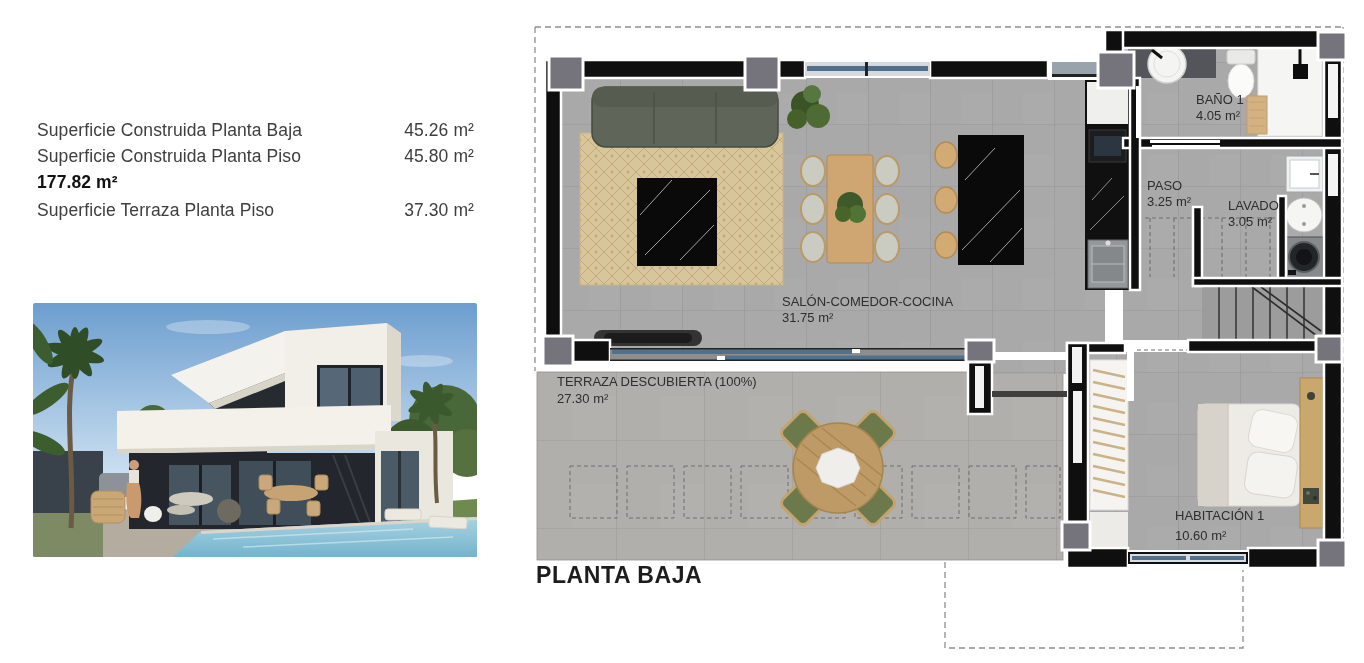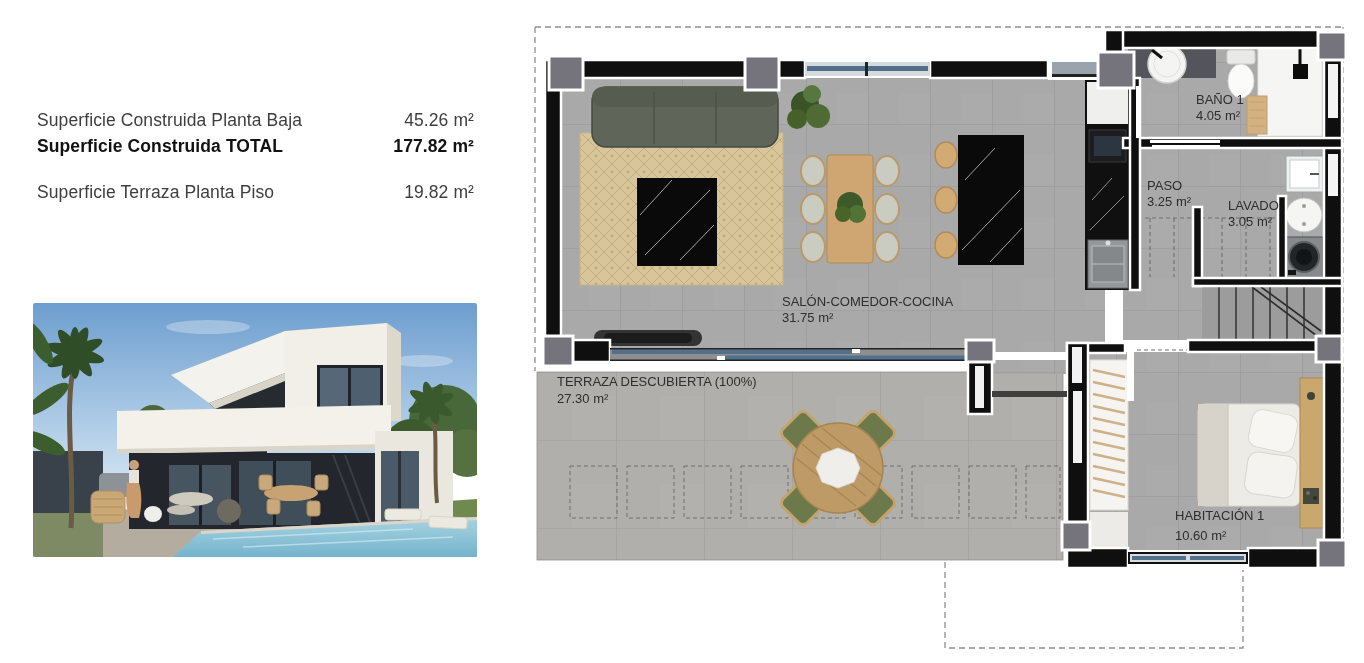--- a/index.html
+++ b/index.html
@@ -1,50 +1,53 @@
 <!DOCTYPE html>
 <html><head>
 <meta charset="utf-8">
 <style>
   html,body{margin:0;padding:0;background:#ffffff;}
   .stage{position:relative;width:1364px;height:663px;background:#ffffff;overflow:hidden;
          font-family:"Liberation Sans",sans-serif;}
   
-  .summary{position:absolute;left:37px;top:110px;width:437px;}
+  .summary{position:absolute;left:37px;top:120px;width:437px;}
   .srow{display:flex;justify-content:space-between;align-items:baseline;
         height:26px;font-size:17.5px;color:#3e3e3e;letter-spacing:.1px;}
   .srow.bold{font-weight:bold;color:#121212;}
-  .srow.gap{margin-top:20px;}
+  .srow.gap{margin-top:2px;}
   
   .photo{position:absolute;left:33px;top:303px;width:444px;height:254px;overflow:hidden;
          border-radius:2px;}
   .photo svg{display:block;}
   
   .plan{position:absolute;left:530px;top:8px;}
   .plan text{font-family:"Liberation Sans",sans-serif;fill:#2e2e2e;}
   .plan-title{position:absolute;left:536px;top:562px;font-size:23px;font-weight:bold;
               color:#1d1d1d;letter-spacing:.6px;}
 </style>
 </head>
 <body>
 
 <div class="stage">
 
   <div class="summary">
     <div class="srow">
       <span>Superficie Construida Planta Baja</span>
       <span>45.26 m²</span>
     </div>
+    <div class="srow">
+      <span>Superficie Construida Planta Piso</span>
+      <span>45.80 m²</span>
+    </div>
     <div class="srow bold">
-      <span>Superficie Construida TOTAL</span>
       <span>177.82 m²</span>
     </div>
     <div class="srow gap">
       <span>Superficie Terraza Planta Piso</span>
-      <span>19.82 m²</span>
+      <span>37.30 m²</span>
     </div>
   </div>
 
   <div class="photo">
     <svg width="444" height="254" viewBox="0 0 444 254">
       <defs>
         <linearGradient id="skyG" x1="0" y1="0" x2="0" y2="1">
           <stop offset="0" stop-color="#6d9ecf"></stop>
             <stop offset="1" stop-color="#cadff0"></stop>
         </linearGradient>
@@ -413,14 +416,15 @@
       <text x="1196" y="120">4.05 m²</text>
       <text x="1147" y="190">PASO</text>
       <text x="1147" y="206">3.25 m²</text>
       <text x="1228" y="210">LAVADO</text>
       <text x="1228" y="226">3.05 m²</text>
       <text x="1175" y="520">HABITACIÓN 1</text>
       <text x="1175" y="540">10.60 m²</text>
     </g>
   </svg>
 
+  <div class="plan-title">PLANTA BAJA</div>
 
 </div>
 
 </body></html>

